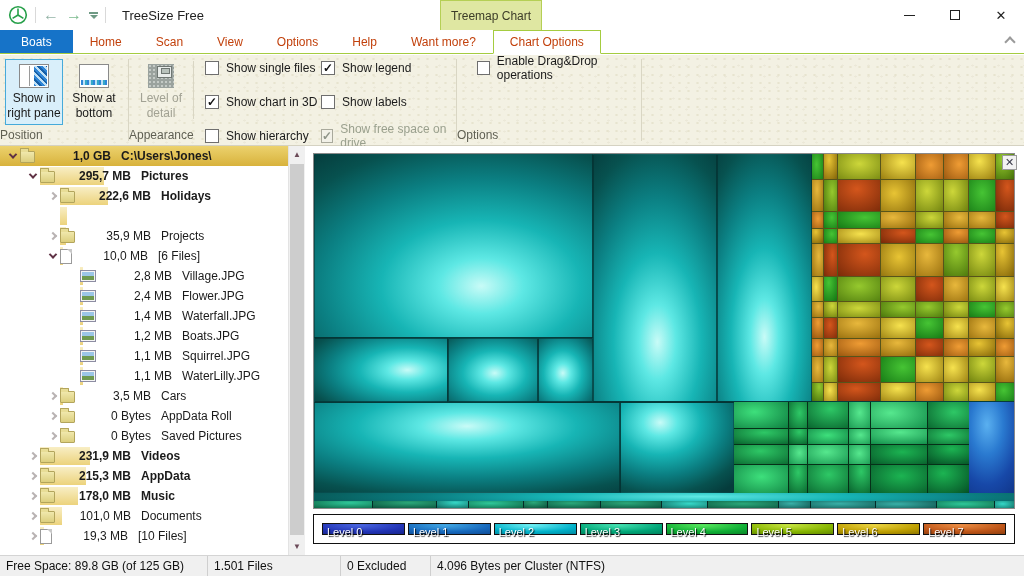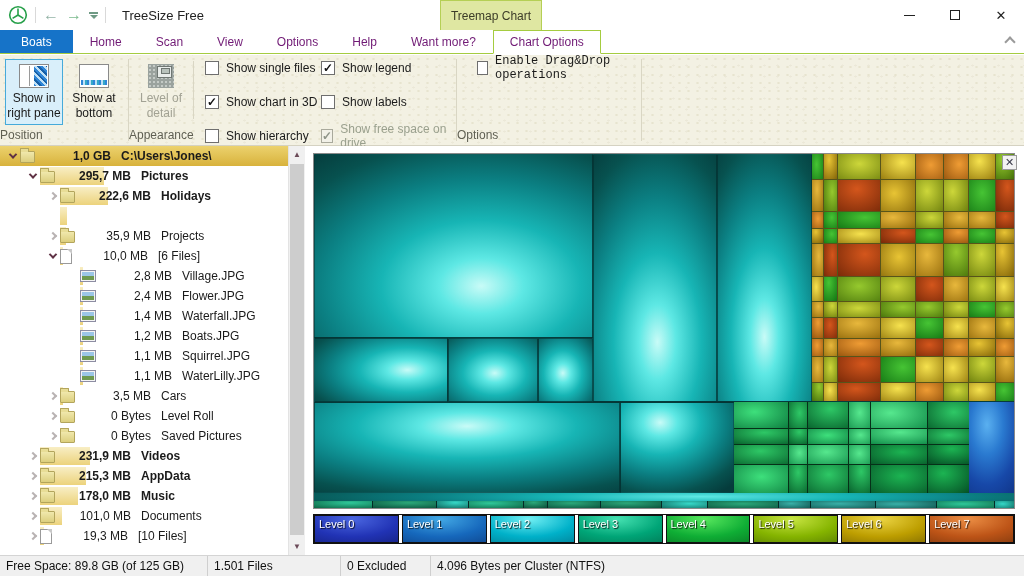--- a/index.html
+++ b/index.html
@@ -19,21 +19,21 @@
   .app-title { margin-left:9px; font-size:13px; color:#222; }
   .ctx-tab-header { position:absolute; left:440px; top:0; width:102px; height:30px; background:#dfe7a2; border:1px solid #b5cf55; border-bottom:none; display:flex; align-items:center; justify-content:center; font-size:12px; color:#3c3c28; }
   .win-controls { position:absolute; right:0; top:0; height:30px; display:flex; align-items:center; }
   .win-btn { width:46px; height:30px; display:flex; align-items:center; justify-content:center; color:#222; }
   .glyph-min { width:11px; border-top:1px solid #222; display:block; }
   .glyph-max { width:10px; height:10px; border:1px solid #222; display:block; }
   .glyph-close { font-size:13px; line-height:1; }
 
   
   .tabrow { position:absolute; left:0; top:30px; width:1024px; height:24px; background:#fff; border-bottom:1px solid #a5cc40; display:flex; align-items:stretch; }
-  .tab { padding:0 17px; display:flex; align-items:center; font-size:12px; color:#701a75; }
+  .tab { padding:0 17px; display:flex; align-items:center; font-size:12px; color:#c2410c; }
   .tab.file { background:#1673c8; color:#fff; padding:0 21px; }
   .tab.active { background:#fff; border:1px solid #a5cc40; border-bottom:1px solid #fff; margin-bottom:-1px; padding:0 16px; }
   .ribbon-collapse { position:absolute; right:10px; top:8px; width:8px; height:8px; border-top:2px solid #9a9a9a; border-right:2px solid #9a9a9a; transform:rotate(-45deg); }
 
   
   .ribbon { position:absolute; left:0; top:55px; width:1024px; height:91px; border-bottom:1px solid #d5d2c2;
     background-color:#f3f1e3;
     background-image: radial-gradient(#e7e4cf 1px, transparent 1.4px), radial-gradient(#ebe8d8 1px, transparent 1.4px);
     background-size: 9px 8px, 13px 11px; background-position:0 0, 4px 5px; }
   .rgroup { position:absolute; top:0; height:90px; }
@@ -92,21 +92,21 @@
   .vscroll .arr.up { top:0; } .vscroll .arr.down { bottom:0; }
   .vscroll .thumb { position:absolute; left:1px; right:1px; top:18px; bottom:20px; background:#cdcdcd; }
 
   
   .chartpane { position:absolute; left:305px; top:0; width:719px; height:409px; background:#fff; }
   .treemap { position:absolute; left:8px; top:7px; width:702px; height:356px; border:1px solid #8a8a8a; background:#063c3c; overflow:hidden; }
   .tmregion { position:absolute; }
   .tmregion.teal { border:1px solid rgba(4,48,48,.7); }
   .tm-close { position:absolute; top:9px; right:7px; width:15px; height:15px; background:#f2f2f2; border:1px solid #9a9a9a; display:flex; align-items:center; justify-content:center; font-size:11px; color:#3a3a4a; z-index:5; line-height:1; }
 
-  .legend { position:absolute; left:8px; top:368px; width:702px; height:30px; border:1px solid #111; background:#fff; display:flex; gap:3px; padding:0; }
+  .legend { position:absolute; left:8px; top:368px; width:702px; height:30px; border:1px solid #111; background:#fff; display:flex; gap:3px; padding:8px; }
   .lswatch { flex:1; border:1px solid #111; position:relative; }
   .lswatch .ltext { position:absolute; left:4px; top:2px; color:#fff; font-size:11px; text-shadow:1px 1px 1px rgba(0,0,0,.85); }
 
   
   .statusbar { position:absolute; left:0; top:555px; width:1024px; height:21px; background:#f0f0f0; border-top:1px solid #d4d4d4; display:flex; align-items:center; font-size:12px; color:#111; }
   .scell { height:100%; display:flex; align-items:center; padding-left:6px; border-right:1px solid #cfcfcf; white-space:nowrap; }
   .scell:last-child { border-right:none; flex:1; }
 </style>
 </head>
 <body>
@@ -204,21 +204,21 @@
         <div class="cbitem disabled">
           <span class="cbbox">✓</span>
           <span class="cblabel">Show free space on drive</span>
         </div>
       </div>
     <div class="glabel">Appearance</div>
   </div>
   <div class="gdivider" style="left:456px;"></div>
 
   <div class="rgroup" style="left:457px;width:184px;">
-    <div class="cbcol" id="cbcol3" style="left:20px;font-family:Liberation Mono, monospace;">
+    <div class="cbcol" id="cbcol3" style="left:20px;">
         <div class="cbitem">
           <span class="cbbox"></span>
           <span class="cblabel">Enable Drag&amp;Drop operations</span>
         </div>
       </div>
     <div class="glabel">Options</div>
   </div>
   <div class="gdivider" style="left:641px;"></div>
 </div>
 
@@ -347,21 +347,21 @@
           <span class="tname">Cars</span>
         </div>
       </div>
       <div class="trow">
         <div class="rowline" style="padding-left: 46px;">
           <span class="chev closed">
             <span></span>
           </span>
           <span class="ticon folder"></span>
           <span class="tsize">0 Bytes</span>
-          <span class="tname">Level Roll</span>
+          <span class="tname">AppData Roll</span>
         </div>
       </div>
       <div class="trow">
         <div class="rowline" style="padding-left: 46px;">
           <span class="chev closed">
             <span></span>
           </span>
           <span class="ticon folder"></span>
           <span class="tsize">0 Bytes</span>
           <span class="tname">Saved Pictures</span>

